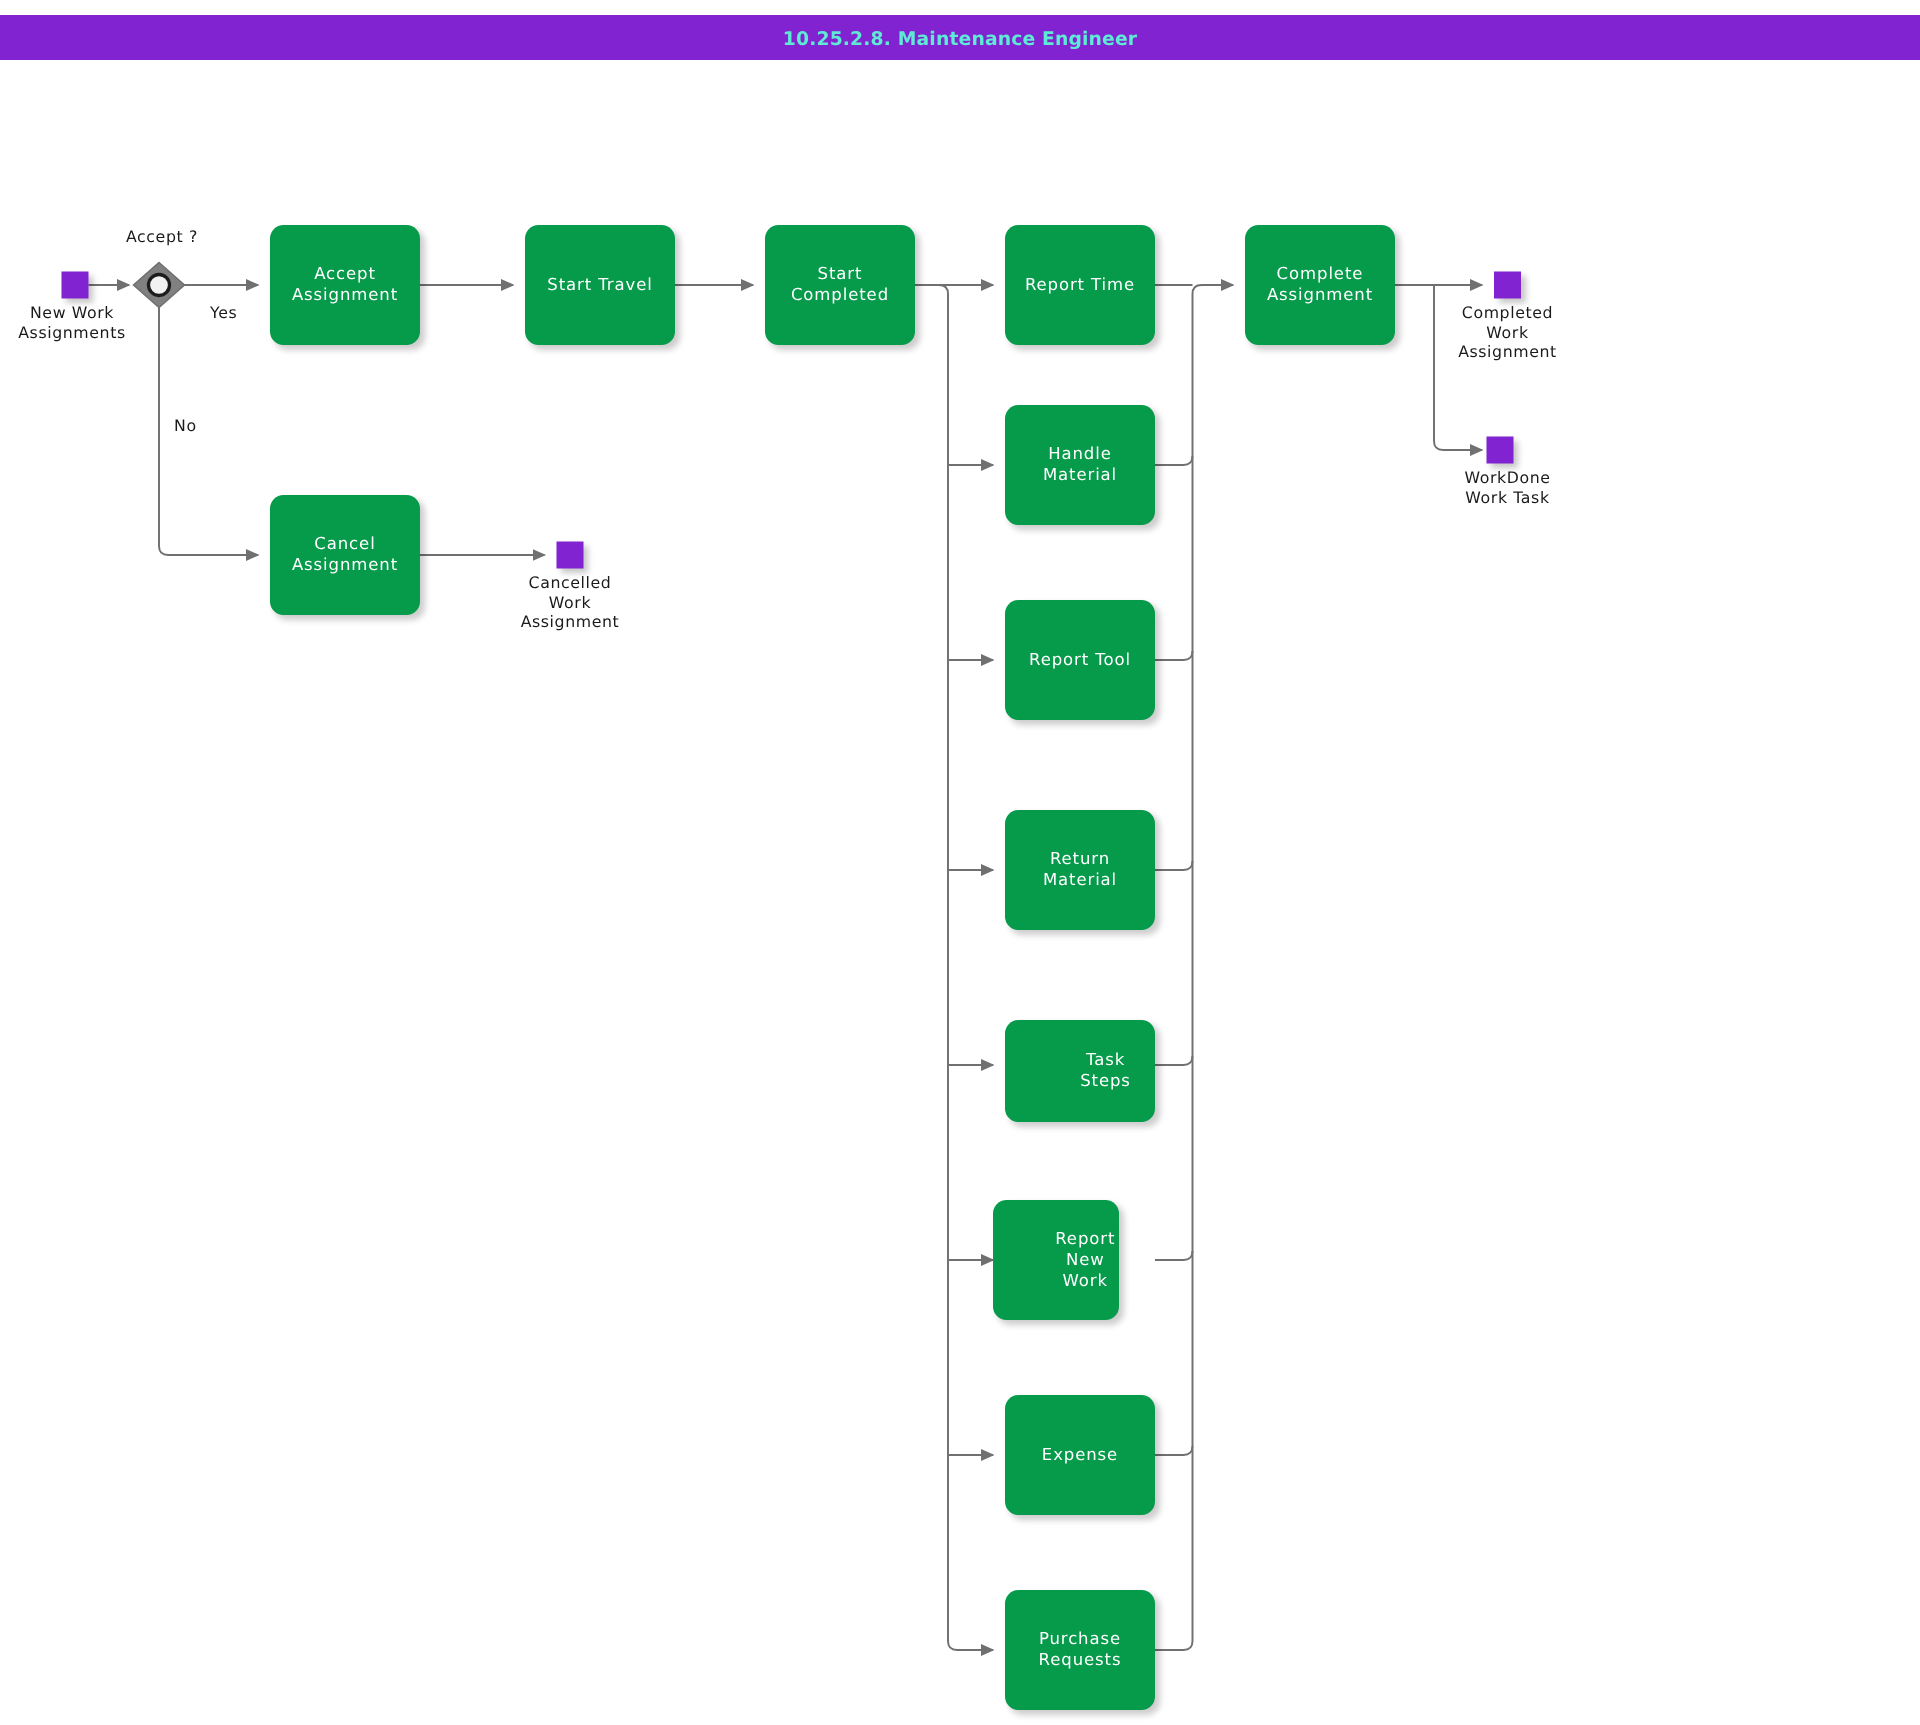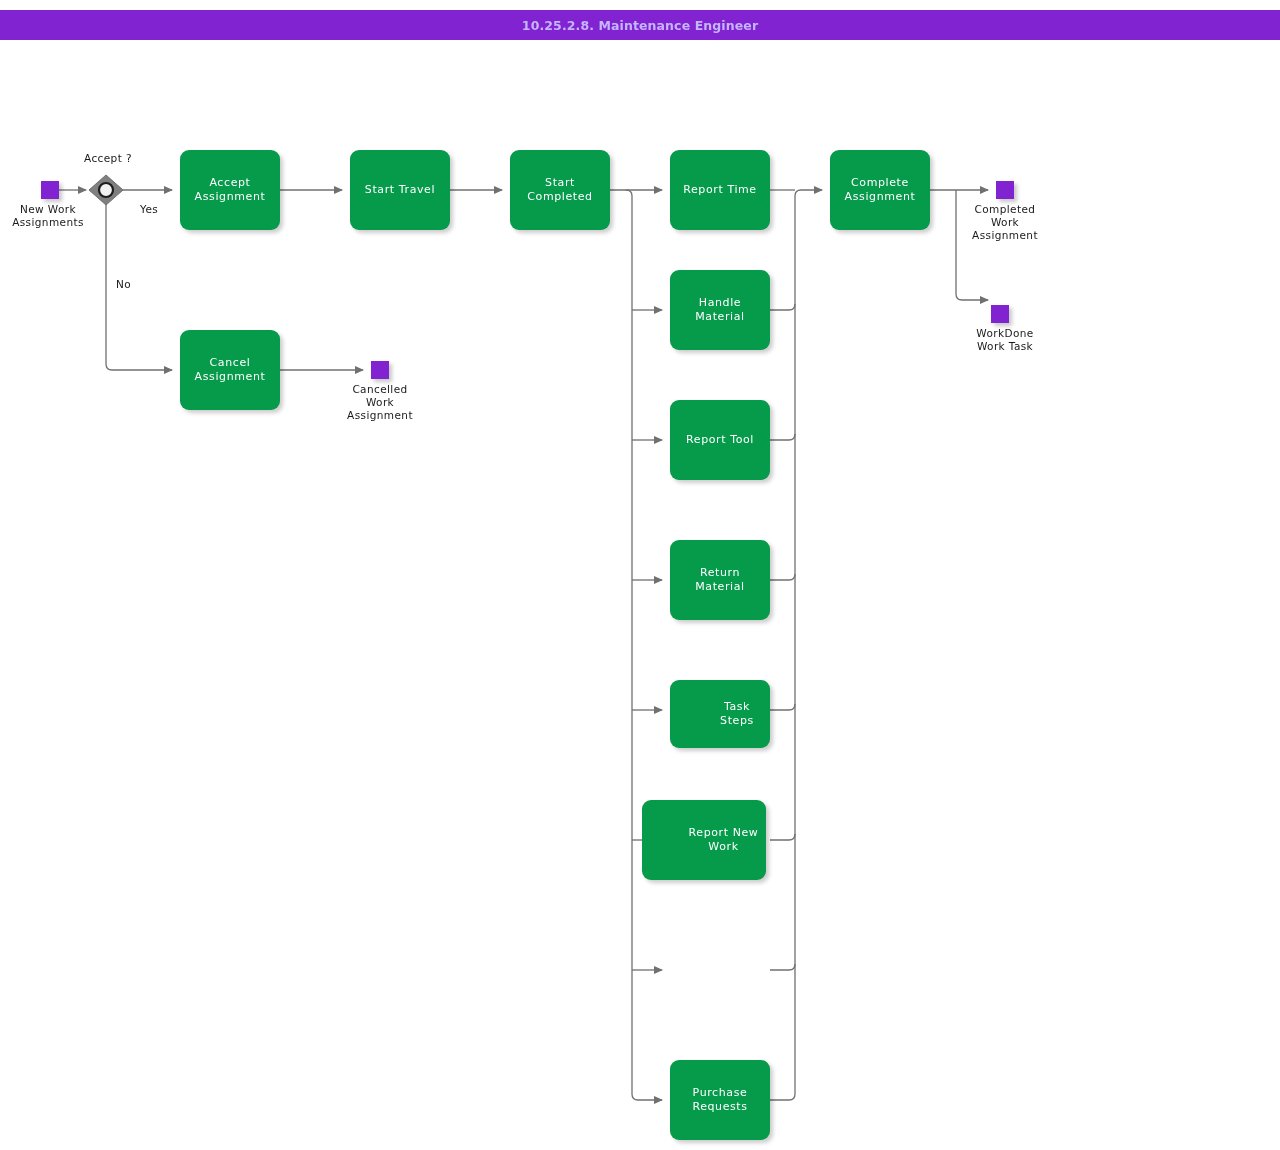--- a/index.html
+++ b/index.html
@@ -21,21 +21,21 @@
     left: 0;
     top: 10px;
     width: 1280px;
     height: 30px;
     background: #8223d2;
     display: flex;
     align-items: center;
     justify-content: center;
   }
   #title-bar .title-text {
-    color: #c4b5fd;
+    color: #5eead4;
     font-size: 12.5px;
     font-weight: bold;
     letter-spacing: 0.1px;
     font-family: "DejaVu Sans", sans-serif;
   }
 
   
   #canvas {
     position: absolute;
     left: 0;
@@ -217,23 +217,26 @@
   </div>
   <div class="task" style="left:670px; top:400px; width:100px; height:80px;">
     <span class="task-label">Report Tool</span>
   </div>
   <div class="task" style="left:670px; top:540px; width:100px; height:80px;">
     <span class="task-label">Return Material</span>
   </div>
   <div class="task" style="left:670px; top:680px; width:100px; height:68px;padding-left:40px;">
     <span class="task-label">Task Steps</span>
   </div>
-  <div class="task" style="left:642px; top:800px; width:124px; height:80px;padding-left:45px;">
+  <div class="task" style="left:662px; top:800px; width:84px; height:80px;padding-left:45px;">
     <span class="task-label">Report New
 Work</span>
+  </div>
+  <div class="task" style="left:670px; top:930px; width:100px; height:80px;">
+    <span class="task-label">Expense</span>
   </div>
   <div class="task" style="left:670px; top:1060px; width:100px; height:80px;">
     <span class="task-label">Purchase
 Requests</span>
   </div>
   <div class="task" style="left:830px; top:150px; width:100px; height:80px;">
     <span class="task-label">Complete
 Assignment</span>
   </div>
 
@@ -242,19 +245,19 @@
     <div class="terminal-label">Cancelled
 Work
 Assignment</div>
   </div>
   <div class="terminal" style="left:996px; top:181px; width:18px; height:18px;">
     <div class="sq"></div>
     <div class="terminal-label">Completed
 Work
 Assignment</div>
   </div>
-  <div class="terminal" style="left:991px; top:305px; width:28px; height:18px;">
+  <div class="terminal" style="left:991px; top:291px; width:28px; height:18px;">
     <div class="sq"></div>
     <div class="terminal-label">WorkDone
 Work Task</div>
   </div>
 
 </div>
 
 </body></html>

